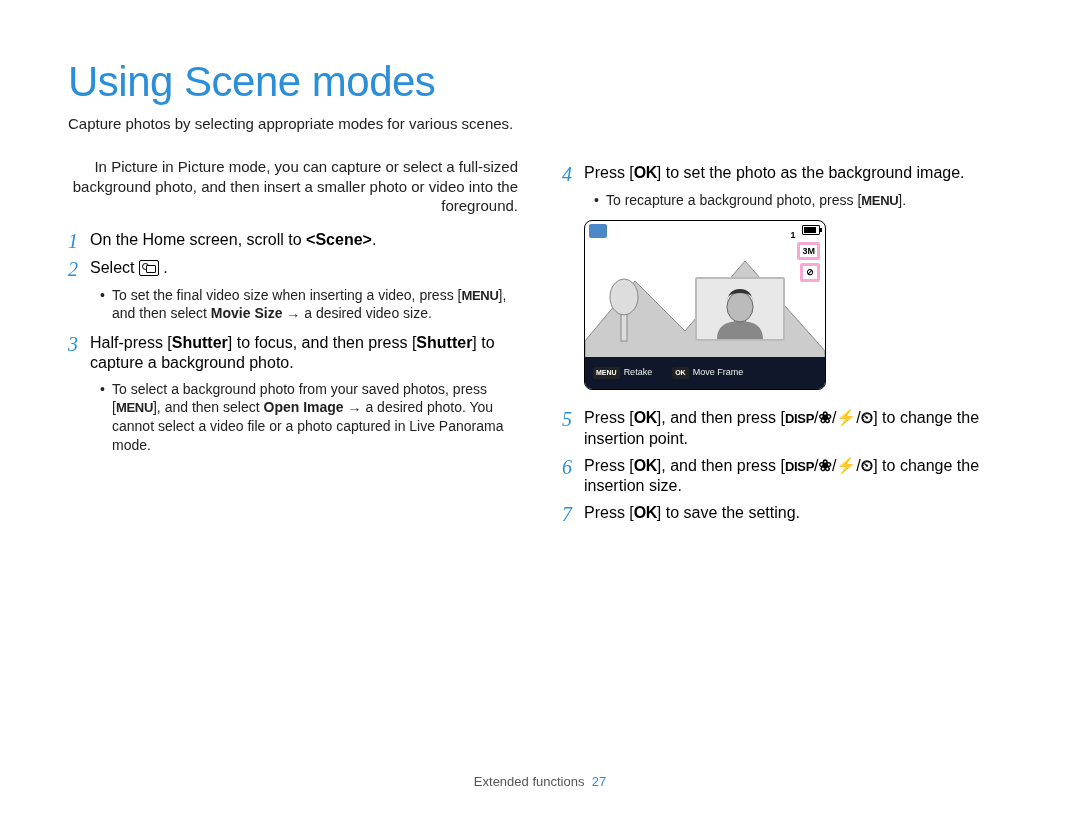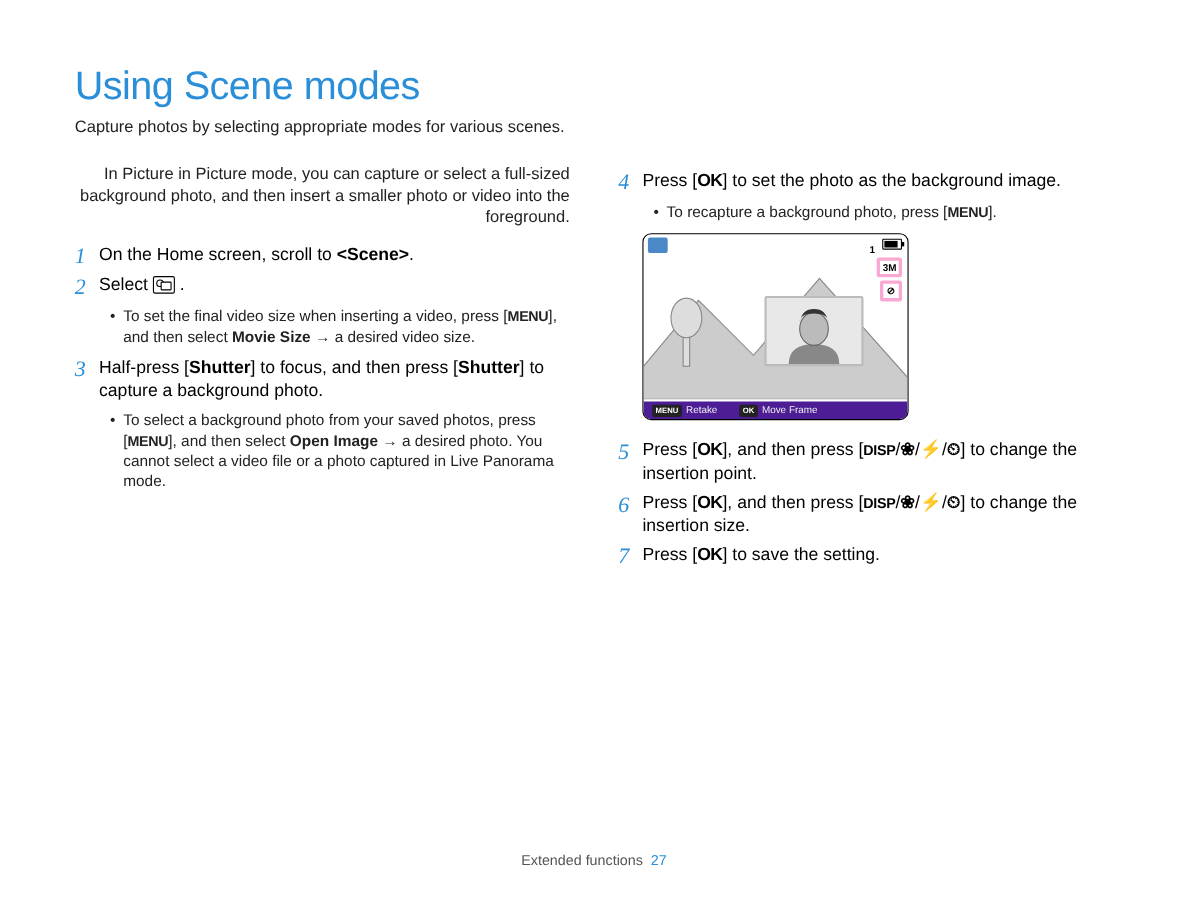--- a/index.html
+++ b/index.html
@@ -14,21 +14,21 @@
     line-height: 1.3;
   }
   .page {
     padding: 55px 68px 30px 68px;
     box-sizing: border-box;
     width: 1080px;
     height: 815px;
     position: relative;
   }
   .title {
-    font-size: 36px;
+    font-size: 42px;
     font-weight: 400;
     color: #2a8fd8;
     margin: 0 0 4px 0;
     letter-spacing: -0.5px;
   }
   .subtitle-line {
     font-size: 15px;
     color: #222;
     margin: 0 0 24px 0;
   }
@@ -177,22 +177,22 @@
   }
   .batt::after {
     content: "";
     position: absolute; right: -3px; top: 2px;
     width: 2px; height: 4px; background: #000;
   }
   .batt .lvl {position:absolute;left:1px;top:1px;bottom:1px;width:12px;background:#000;}
   .illus-bottom {
     position: absolute;
     left: 0; bottom: 0; right: 0;
-    height: 16px;
-    background: #4c1d95;
+    height: 32px;
+    background: #0f172a;
     display: flex;
     align-items: center;
     font-size: 9px;
     color: #eee;
     padding: 0 8px;
     box-sizing: border-box;
   }
   .illus-bottom .tag {
     background: #222;
     border-radius: 2px;

